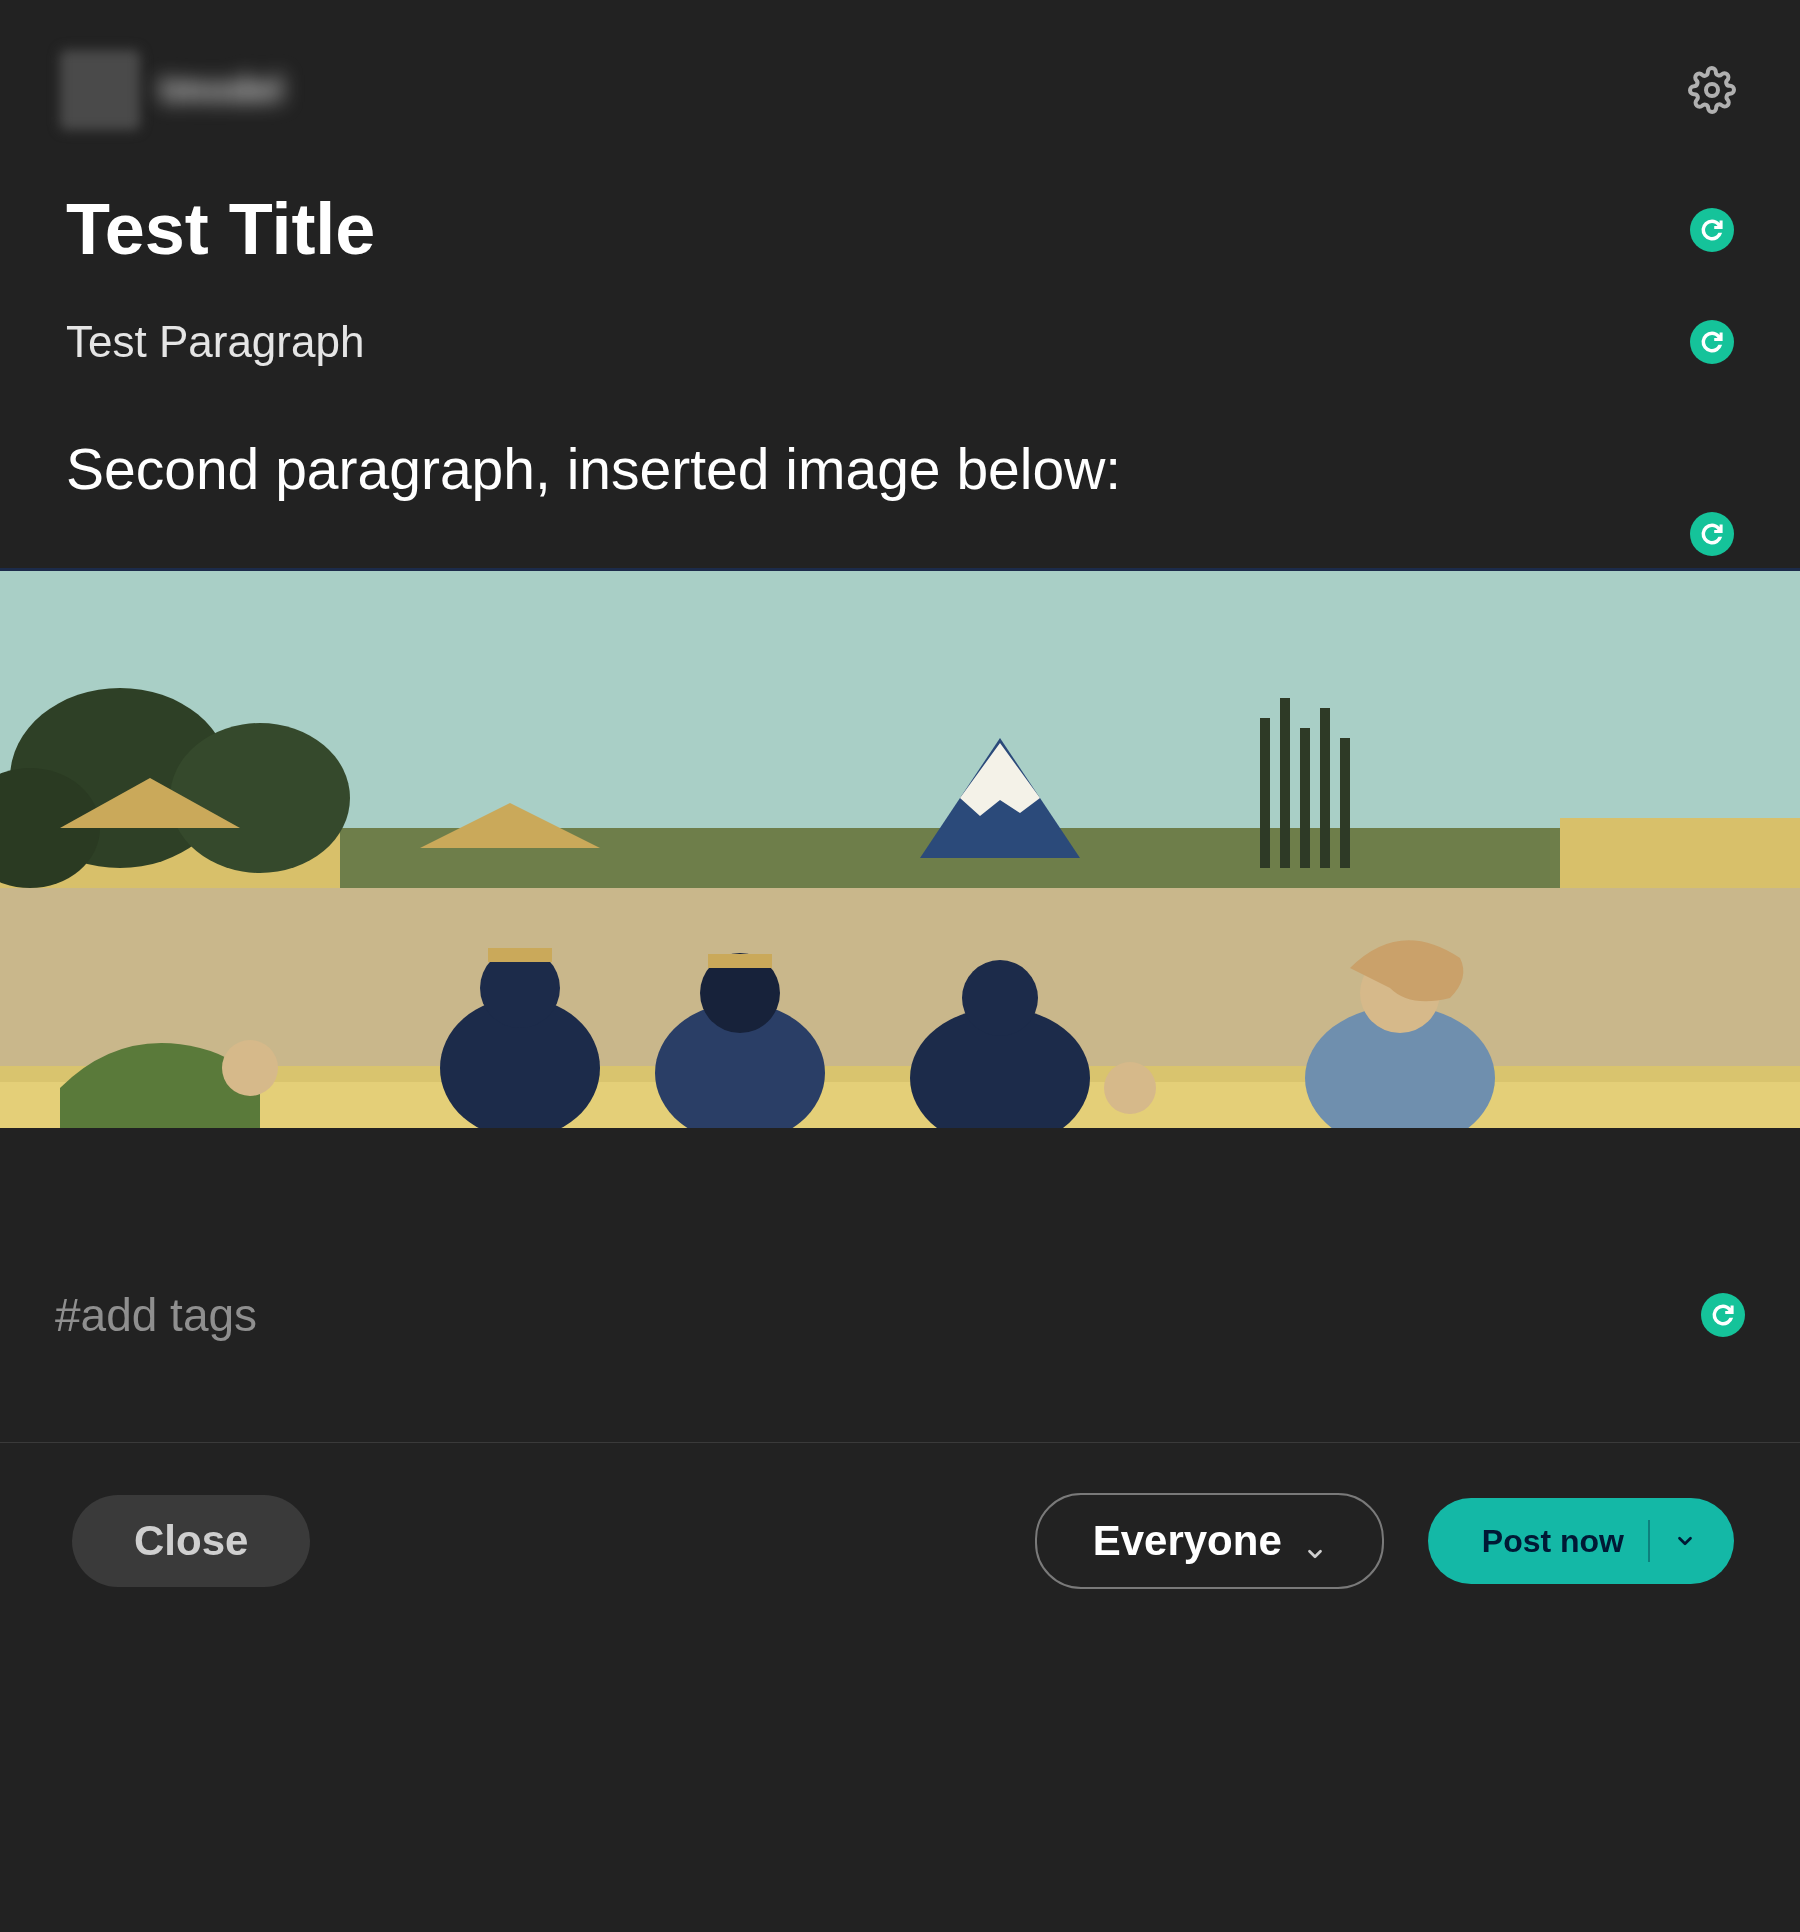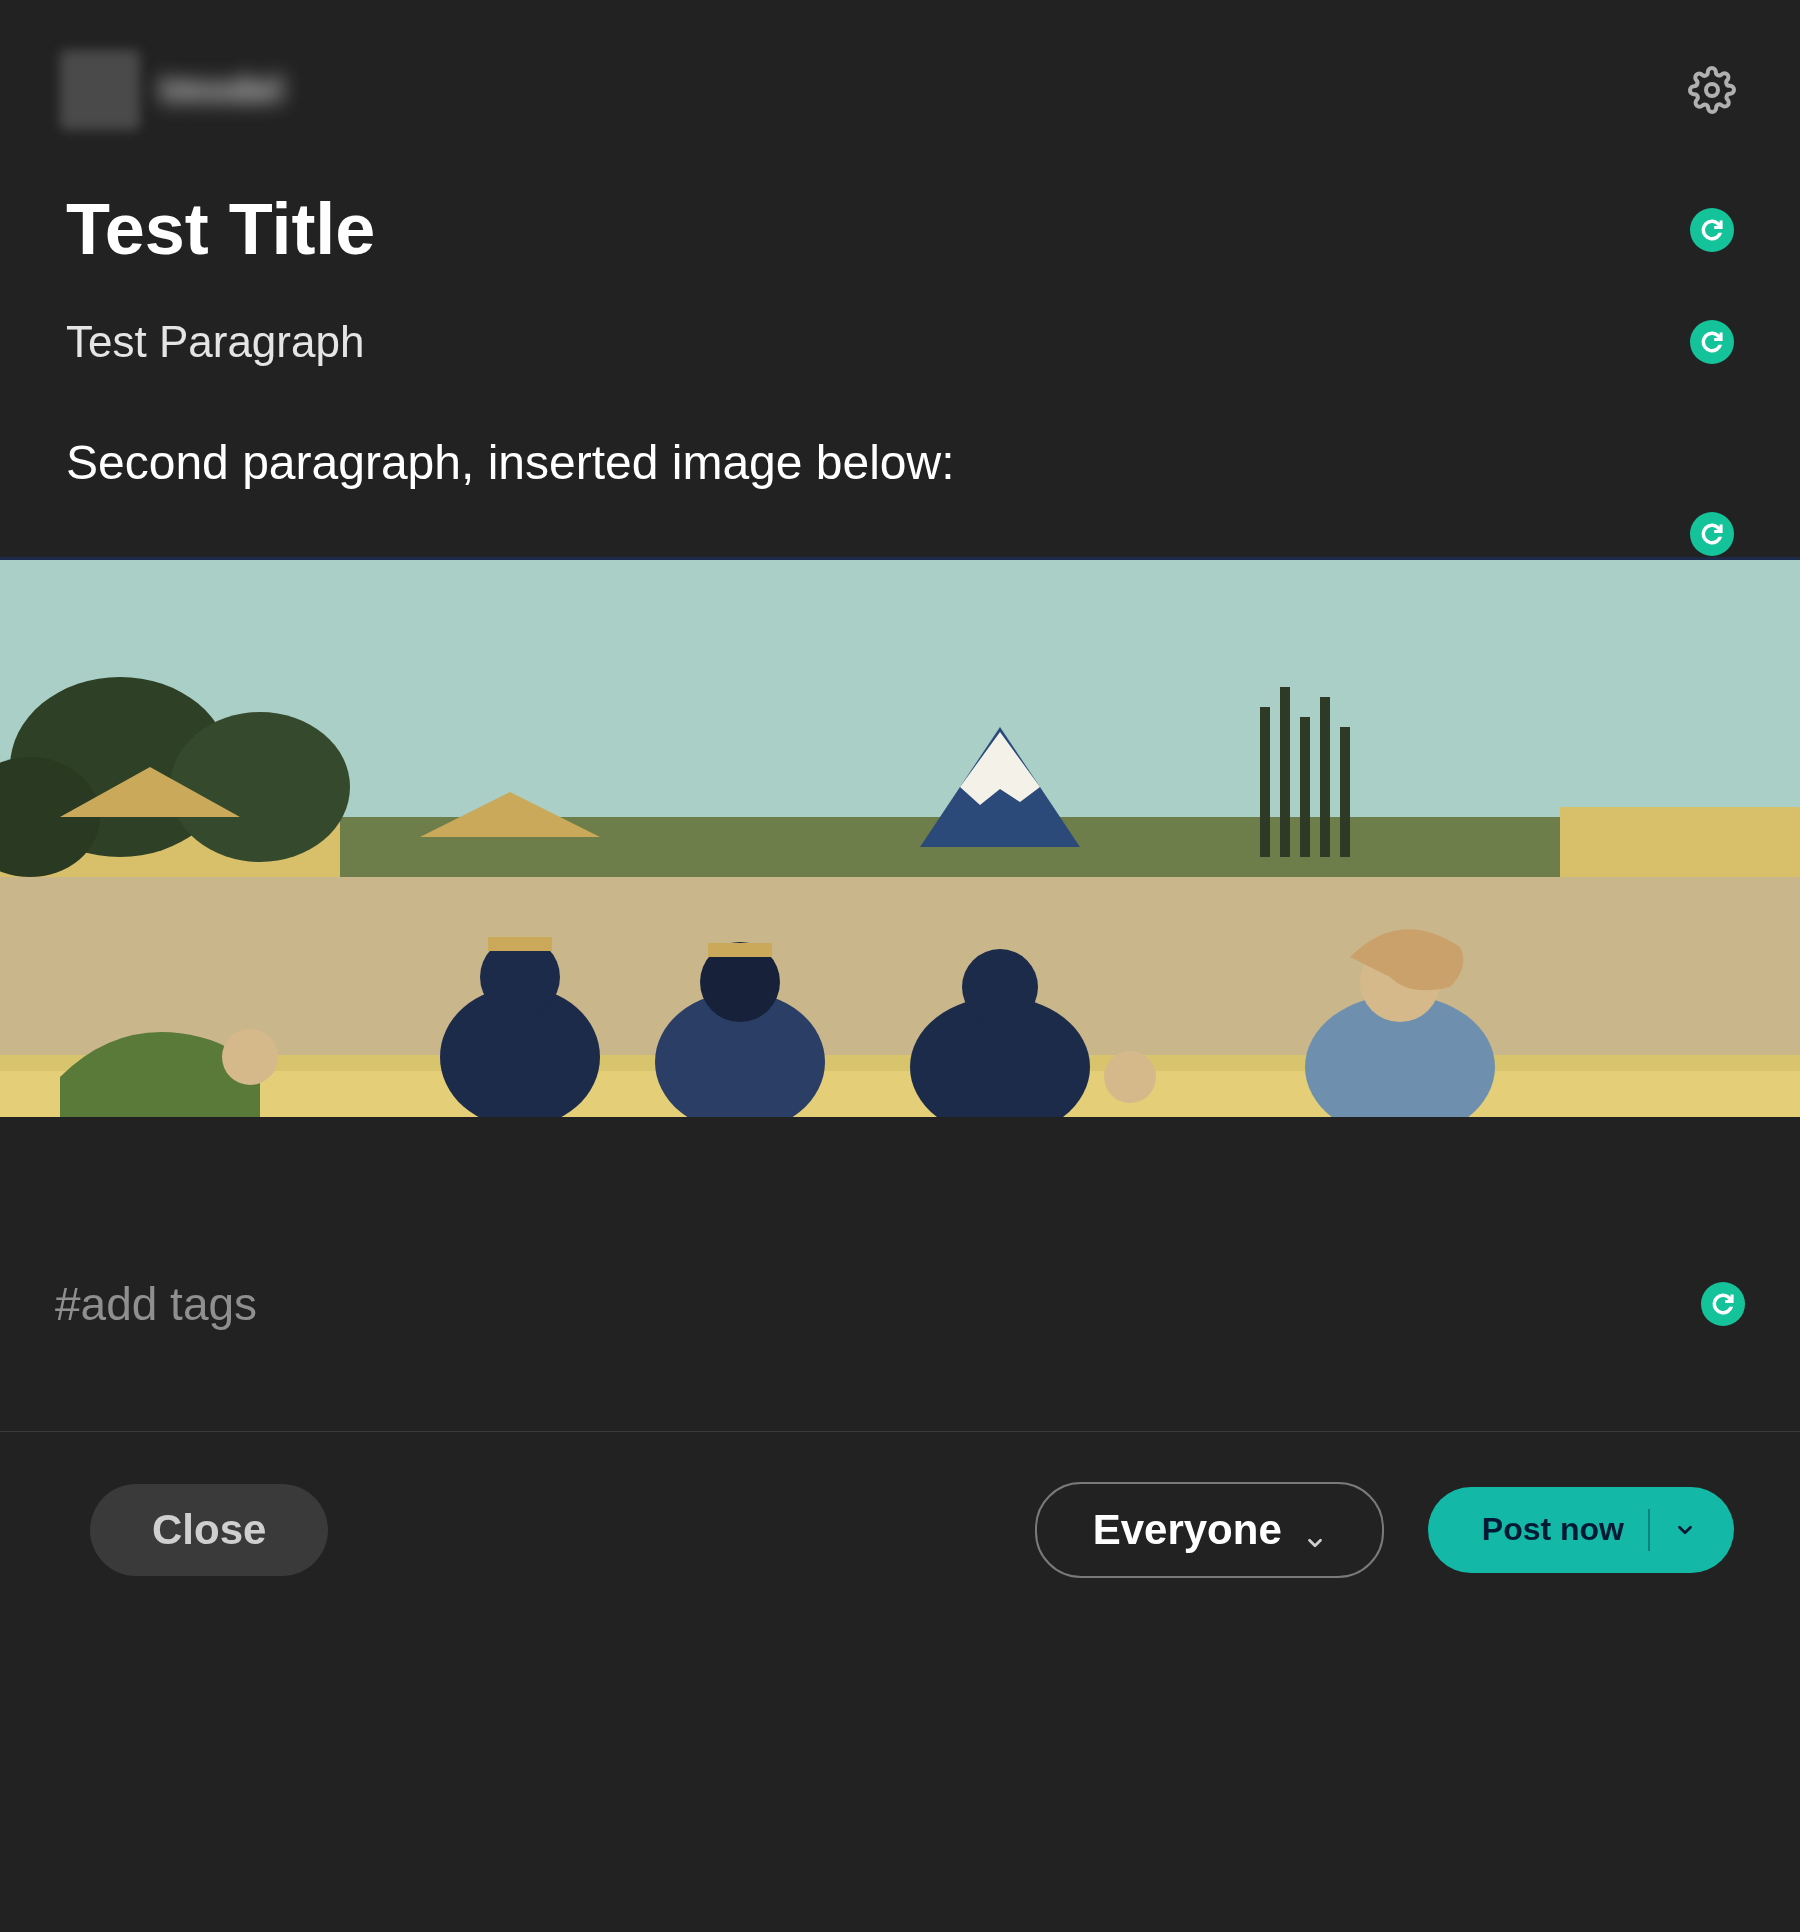--- a/index.html
+++ b/index.html
@@ -74,21 +74,21 @@
     font-size: 44px;
     font-weight: 400;
     color: #e5e5e5;
     line-height: 1.3;
   }
   .para2-block {
     position: relative;
     margin-bottom: 62px;
   }
   .para2-text {
-    font-size: 48px;
+    font-size: 57px;
     font-weight: 400;
     color: #ffffff;
     line-height: 1.3;
   }
   .g-badge {
     width: 44px;
     height: 44px;
     border-radius: 50%;
     background: #15c39a;
     display: flex;
@@ -132,21 +132,21 @@
   .divider {
     height: 1px;
     background: #3a3a3a;
     width: 100%;
   }
 
   .footer {
     display: flex;
     align-items: center;
     justify-content: space-between;
-    padding: 50px 66px 50px 90px;
+    padding: 50px 66px 50px 72px;
     gap: 30px;
   }
   .close-btn {
     background: #3a3a3a;
     color: #cfcfcf;
     font-size: 42px;
     font-weight: 700;
     border: none;
     border-radius: 46px;
     padding: 22px 62px;

